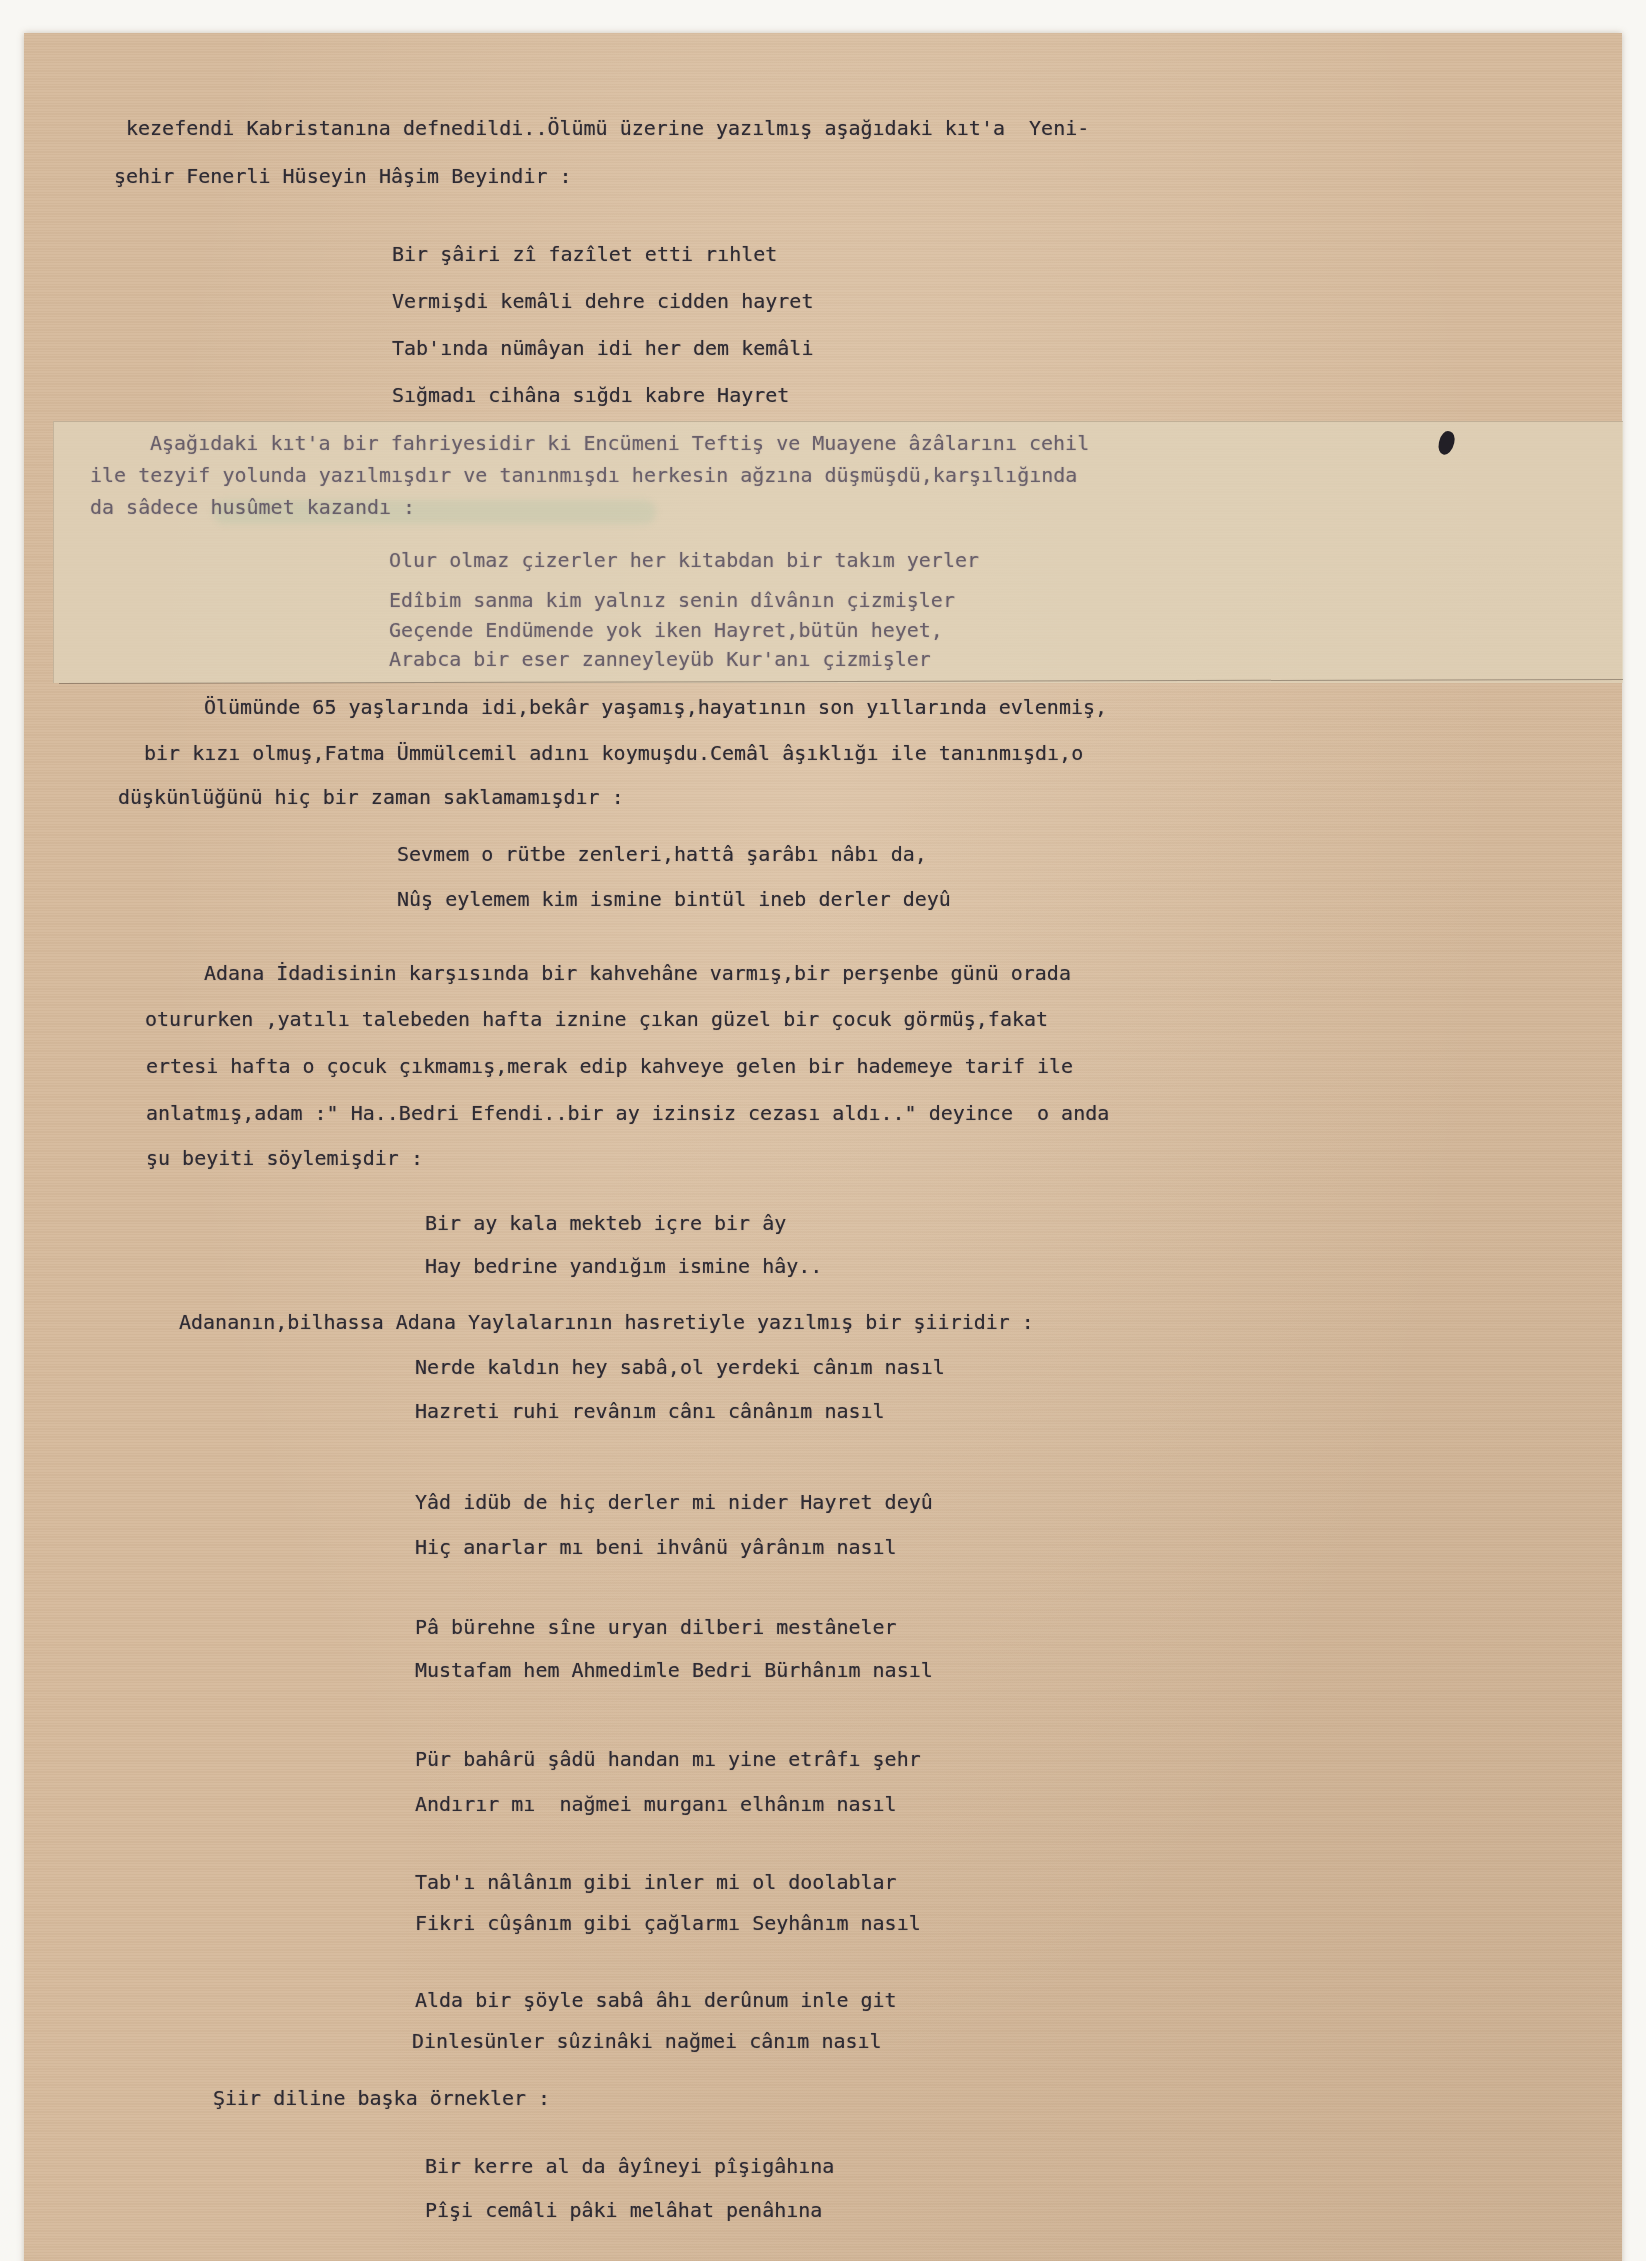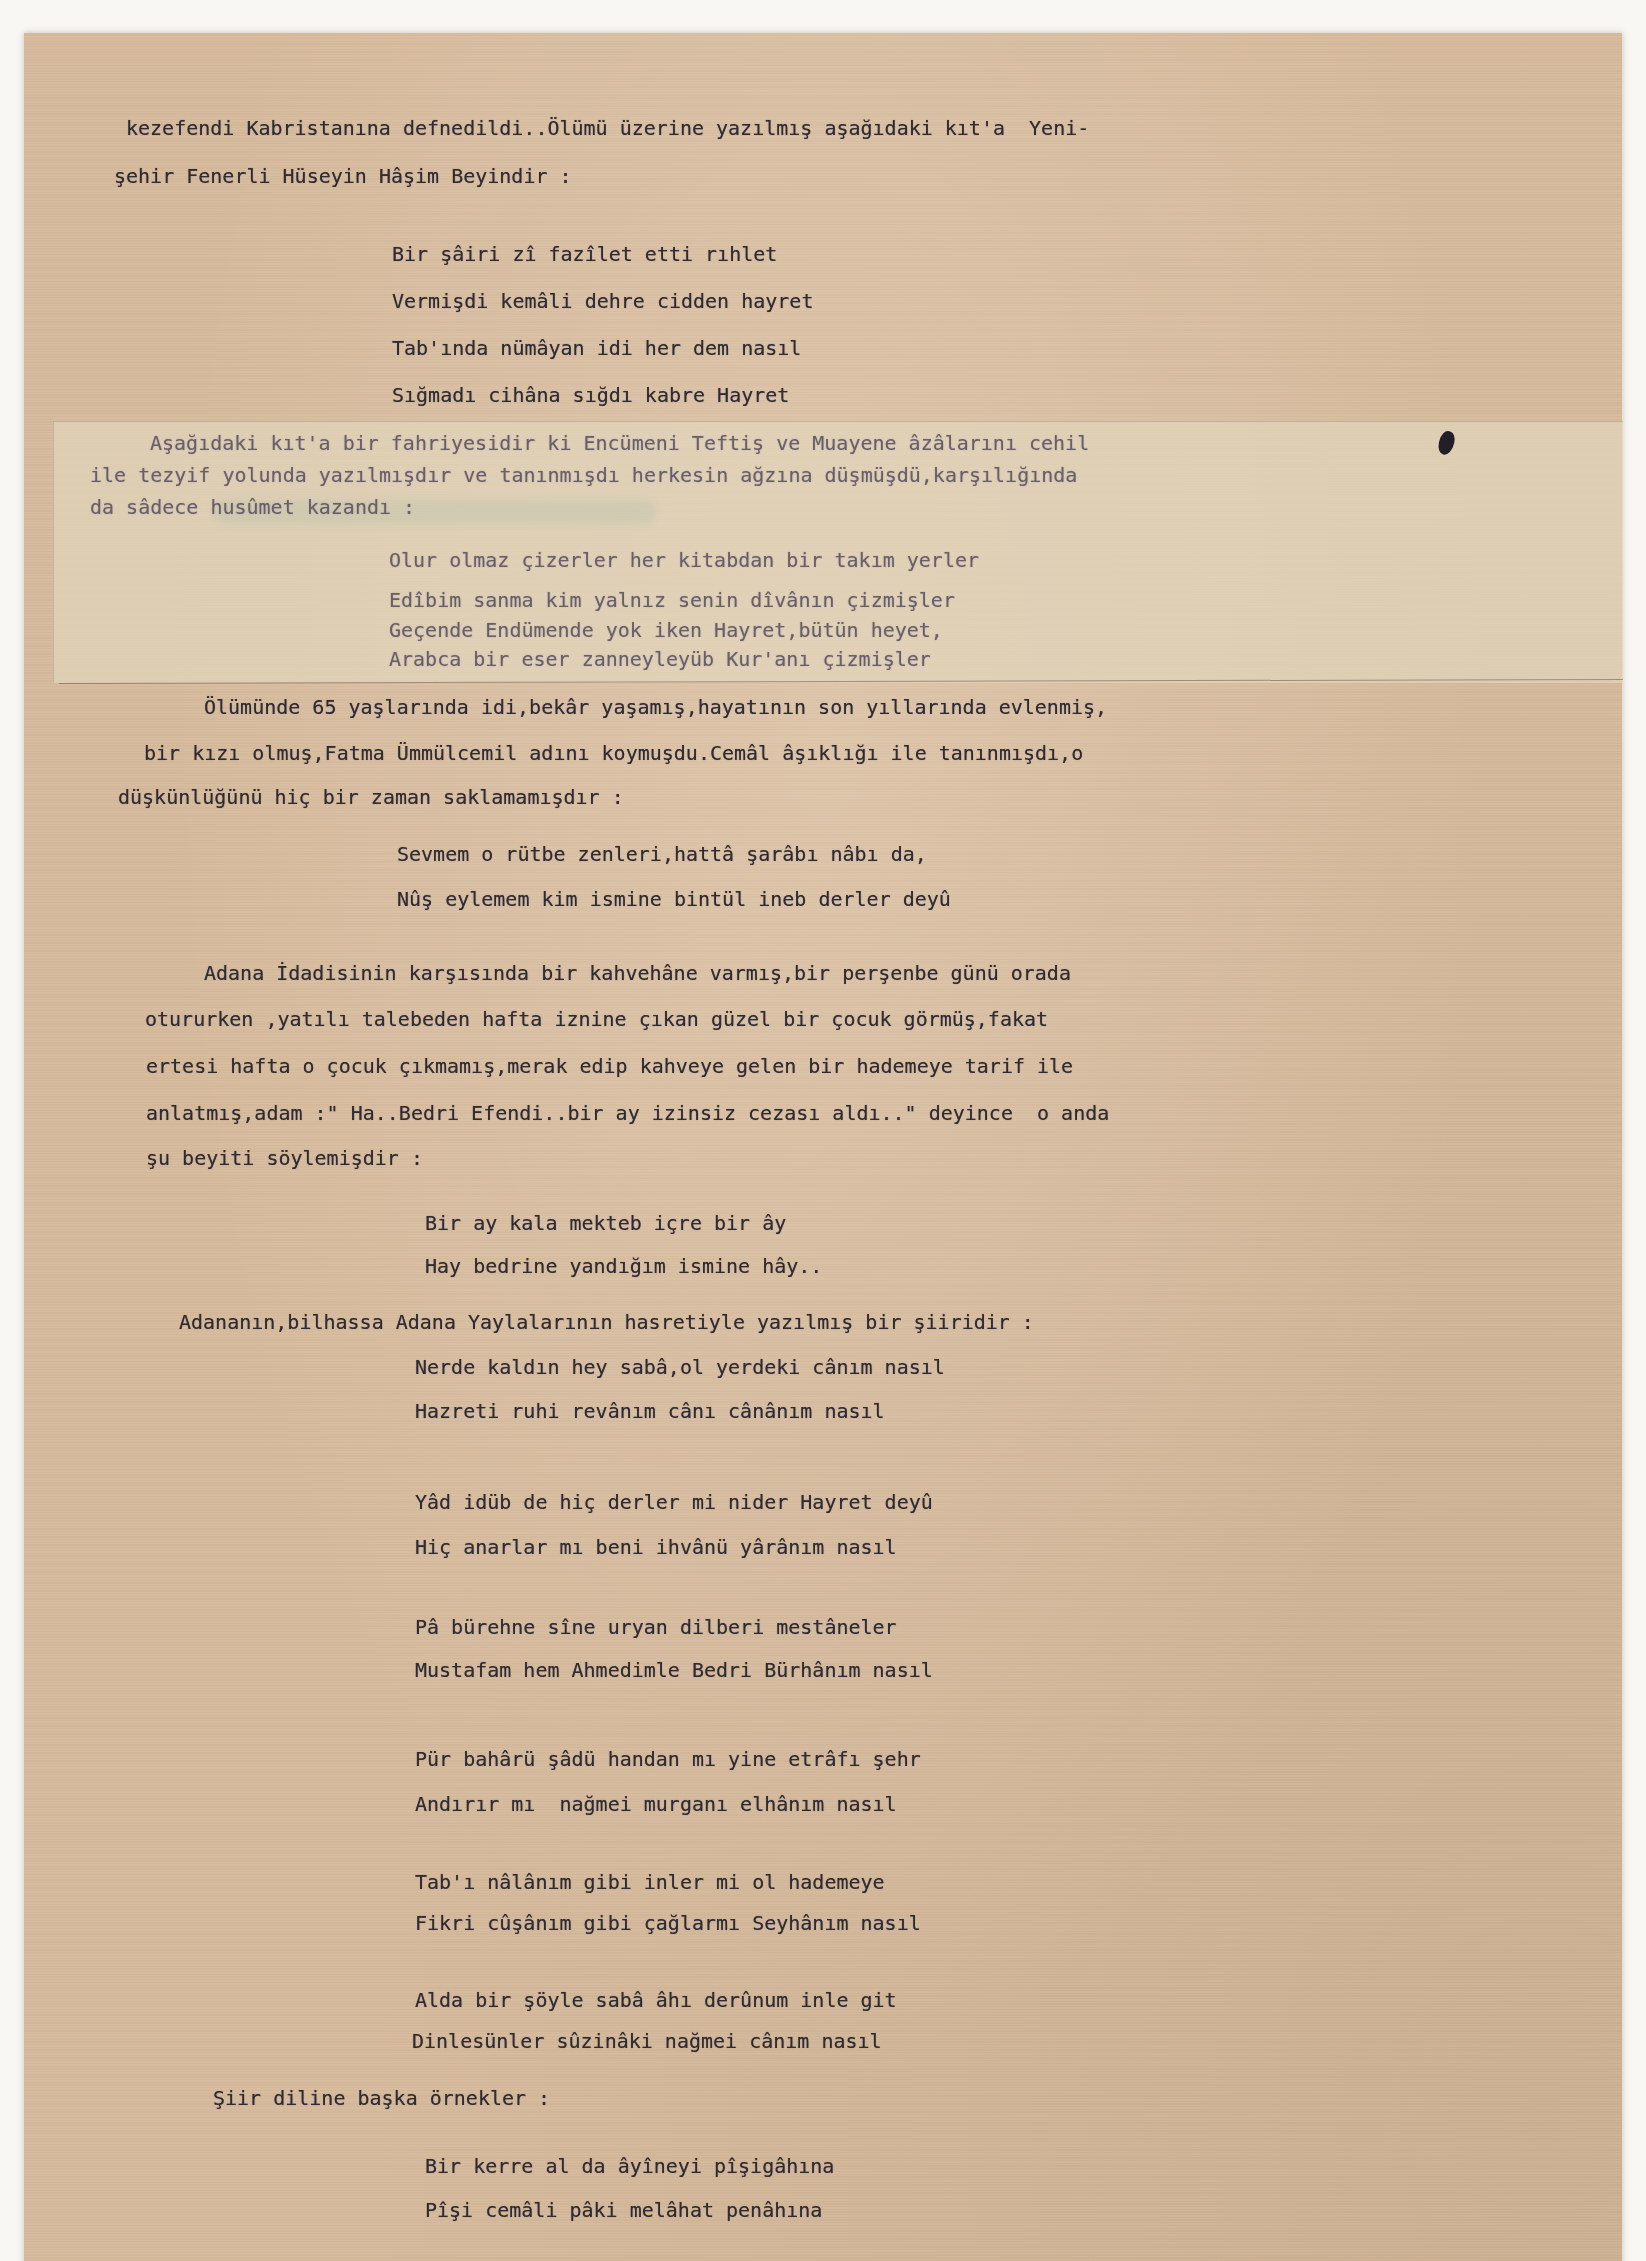--- a/index.html
+++ b/index.html
@@ -87,21 +87,21 @@
 <div class="paper"></div>
 <div class="pasted-strip"></div>
 <div class="green-smudge"></div>
 <div class="strip-crease"></div>
 
 <div class="line" style="left:126px;top:118px">kezefendi Kabristanına defnedildi..Ölümü üzerine yazılmış aşağıdaki kıt'a  Yeni-</div>
 <div class="line" style="left:114px;top:166px">şehir Fenerli Hüseyin Hâşim Beyindir :</div>
 
 <div class="line" style="left:392px;top:244px">Bir şâiri zî fazîlet etti rıhlet</div>
 <div class="line" style="left:392px;top:291px">Vermişdi kemâli dehre cidden hayret</div>
-<div class="line" style="left:392px;top:338px">Tab'ında nümâyan idi her dem nasıl</div>
+<div class="line" style="left:392px;top:338px">Tab'ında nümâyan idi her dem kemâli</div>
 <div class="line" style="left:392px;top:385px">Sığmadı cihâna sığdı kabre Hayret</div>
 
 <div class="line faded" style="left:150px;top:433px">Aşağıdaki kıt'a bir fahriyesidir ki Encümeni Teftiş ve Muayene âzâlarını cehil</div>
 <div class="line faded" style="left:90px;top:465px">ile tezyif yolunda yazılmışdır ve tanınmışdı herkesin ağzına düşmüşdü,karşılığında</div>
 <div class="line faded" style="left:90px;top:497px">da sâdece husûmet kazandı :</div>
 <div class="ink-blot"></div>
 
 <div class="line faded" style="left:389px;top:550px">Olur olmaz çizerler her kitabdan bir takım yerler</div>
 <div class="line faded" style="left:389px;top:590px">Edîbim sanma kim yalnız senin dîvânın çizmişler</div>
 <div class="line faded" style="left:389px;top:620px">Geçende Endümende yok iken Hayret,bütün heyet,</div>
@@ -126,21 +126,21 @@
 <div class="line" style="left:179px;top:1312px">Adananın,bilhassa Adana Yaylalarının hasretiyle yazılmış bir şiiridir :</div>
 
 <div class="line" style="left:415px;top:1357px">Nerde kaldın hey sabâ,ol yerdeki cânım nasıl</div>
 <div class="line" style="left:415px;top:1401px">Hazreti ruhi revânım cânı cânânım nasıl</div>
 <div class="line" style="left:415px;top:1492px">Yâd idüb de hiç derler mi nider Hayret deyû</div>
 <div class="line" style="left:415px;top:1537px">Hiç anarlar mı beni ihvânü yârânım nasıl</div>
 <div class="line" style="left:415px;top:1617px">Pâ bürehne sîne uryan dilberi mestâneler</div>
 <div class="line" style="left:415px;top:1660px">Mustafam hem Ahmedimle Bedri Bürhânım nasıl</div>
 <div class="line" style="left:415px;top:1749px">Pür bahârü şâdü handan mı yine etrâfı şehr</div>
 <div class="line" style="left:415px;top:1794px">Andırır mı  nağmei murganı elhânım nasıl</div>
-<div class="line" style="left:415px;top:1872px">Tab'ı nâlânım gibi inler mi ol hademeye</div>
+<div class="line" style="left:415px;top:1872px">Tab'ı nâlânım gibi inler mi ol doolablar</div>
 <div class="line" style="left:415px;top:1913px">Fikri cûşânım gibi çağlarmı Seyhânım nasıl</div>
 <div class="line" style="left:415px;top:1990px">Alda bir şöyle sabâ âhı derûnum inle git</div>
 <div class="line" style="left:412px;top:2031px">Dinlesünler sûzinâki nağmei cânım nasıl</div>
 
 <div class="line" style="left:213px;top:2088px">Şiir diline başka örnekler :</div>
 
 <div class="line" style="left:425px;top:2156px">Bir kerre al da âyîneyi pîşigâhına</div>
 <div class="line" style="left:425px;top:2200px">Pîşi cemâli pâki melâhat penâhına</div>
 
 

